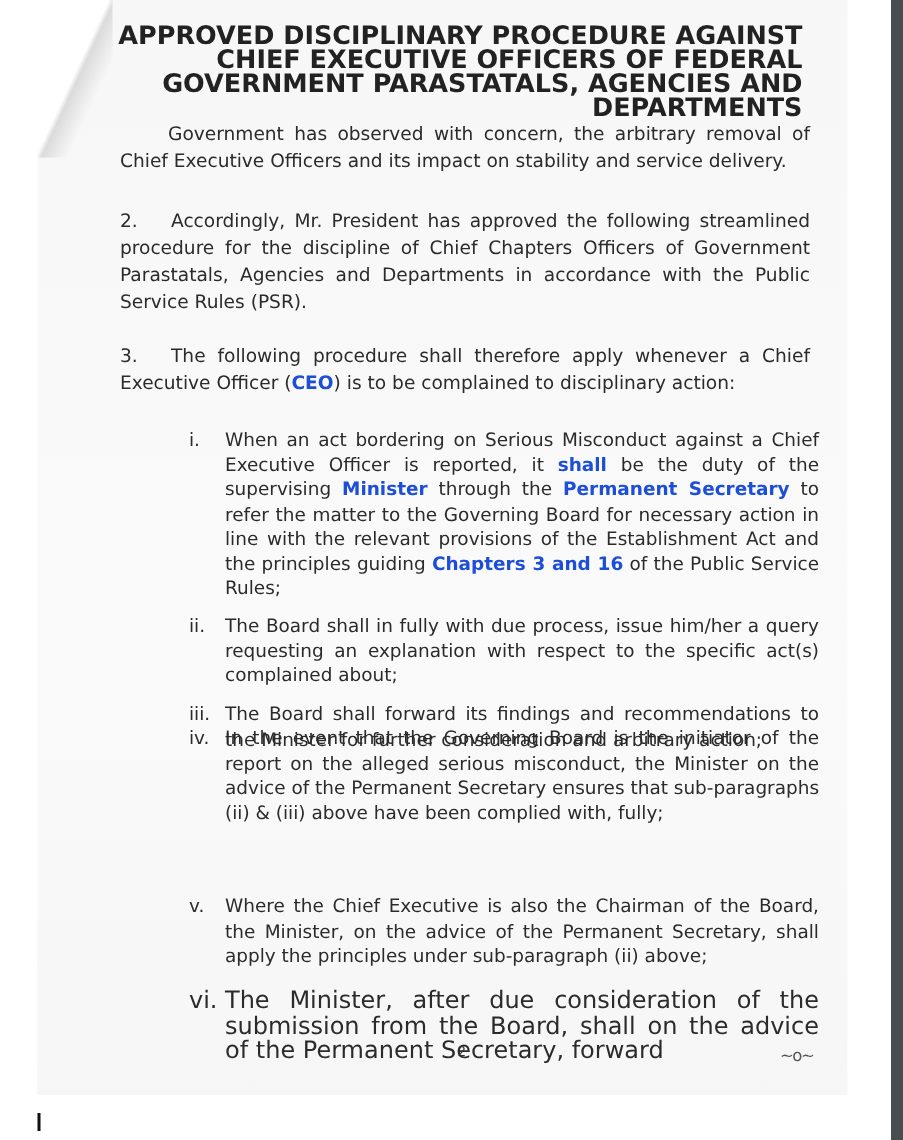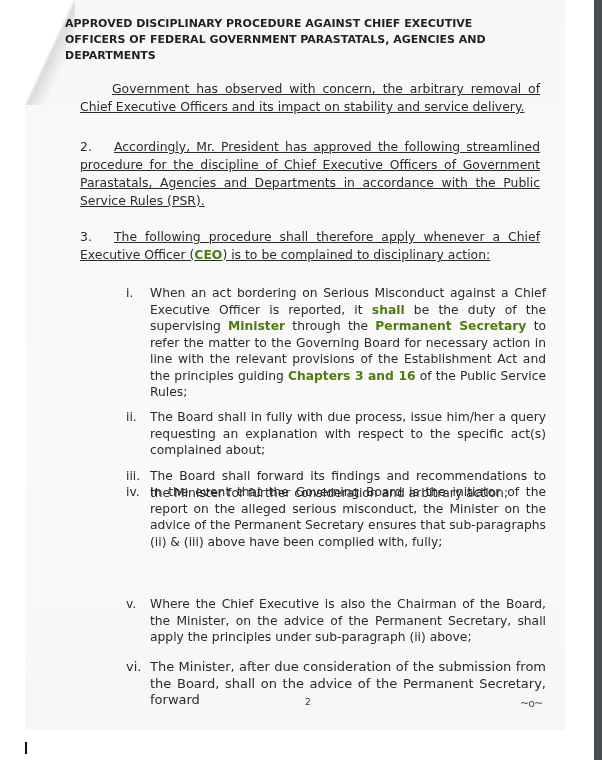--- a/index.html
+++ b/index.html
@@ -16,59 +16,59 @@
     .fold-shadow {
       position: absolute; left: 25px; top: 0; width: 50px; height: 105px;
       background: linear-gradient(115deg, rgba(255,255,255,1) 48%, rgba(200,200,200,0.6) 52%, rgba(245,245,245,0) 70%);
     }
     .right-strip { position: absolute; right: 0; top: 0; width: 8px; height: 760px; background: #4a4d50; }
     .bottom-mark { position: absolute; left: 25px; top: 742px; width: 2px; height: 12px; background: #111; }
     .scribble { position: absolute; left: 520px; top: 697px; font-size: 11px; color: #555; letter-spacing: -1px; }
 
     .title {
       position: absolute; left: 65px; top: 16px; width: 470px;
-      text-align: left; font-weight: bold; font-size: 11px; line-height: 16px; color: #222;
+      text-align: right; font-weight: bold; font-size: 17px; line-height: 16px; color: #222;
     }
     .para {
       position: absolute; left: 80px; width: 460px;
-      font-size: 12.4px; line-height: 18px; text-align: justify; color: #2b2b2b; text-decoration: underline;
+      font-size: 12.4px; line-height: 18px; text-align: justify; color: #2b2b2b;
     }
     .p1 { top: 80px; text-indent: 32px; }
     .p2 { top: 138px; }
     .p3 { top: 228px; }
     .pnum { display: inline-block; width: 34px; }
 
     .item { position: absolute; left: 126px; width: 420px; font-size: 12.3px; line-height: 16.5px; color: #2b2b2b; }
     .item .num { position: absolute; left: 0; width: 26px; }
     .item .txt { margin-left: 24px; text-align: justify; display: block; }
     .i1 { top: 285px; }
     .i2 { top: 409px; }
     .i3 { top: 468px; }
     .i4 { top: 484px; }
     .i5 { top: 596px; }
-    .i6 { top: 659px; font-size: 13px; }
+    .i6 { top: 659px; font-size: 16px; }
     .page-number { position: absolute; left: 305px; top: 697px; font-size: 9px; color: #333; }
-    b { color: #4d7c0f; }
+    b { color: #1d4ed8; }
   </style>
 </head>
 <body>
 
 <div class="paper"></div>
 <div class="fold-shadow"></div>
 <div class="right-strip"></div>
 <div class="bottom-mark"></div>
 
 <div class="title">APPROVED DISCIPLINARY PROCEDURE AGAINST CHIEF EXECUTIVE OFFICERS OF FEDERAL GOVERNMENT PARASTATALS, AGENCIES AND DEPARTMENTS</div>
 
 <div class="para p1">
   <span>Government has observed with concern, the arbitrary removal of Chief Executive Officers and its impact on stability and service delivery.</span>
 </div>
 
 <div class="para p2">
-  <span class="pnum">2.</span><span>Accordingly, Mr. President has approved the following streamlined procedure for the discipline of Chief Executive Officers of Government Parastatals, Agencies and Departments in accordance with the Public Service Rules (PSR).</span>
+  <span class="pnum">2.</span><span>Accordingly, Mr. President has approved the following streamlined procedure for the discipline of Chief Chapters Officers of Government Parastatals, Agencies and Departments in accordance with the Public Service Rules (PSR).</span>
 </div>
 
 <div class="para p3">
   <span class="pnum">3.</span><span>The following procedure shall therefore apply whenever a Chief Executive Officer (</span><b>CEO</b><span>) is to be complained to disciplinary action:</span>
 </div>
 
 <div class="item i1">
   <span class="num">i.</span>
   <span class="txt"><span>When an act bordering on Serious Misconduct against a Chief Executive Officer is reported, it </span><b>shall</b><span> be the duty of the supervising </span><b>Minister</b><span> through the </span><b>Permanent Secretary</b><span> to refer the matter to the Governing Board for necessary action in line with the relevant provisions of the Establishment Act and the principles guiding </span><b>Chapters 3 and 16</b><span> of the Public Service Rules;</span></span>
 </div>

